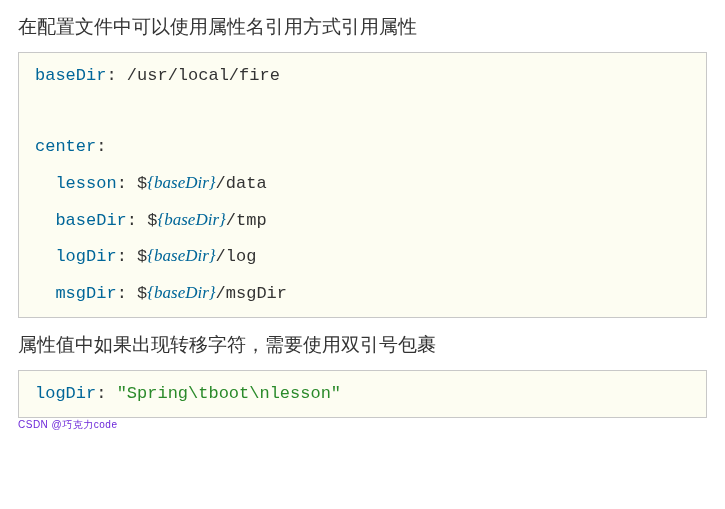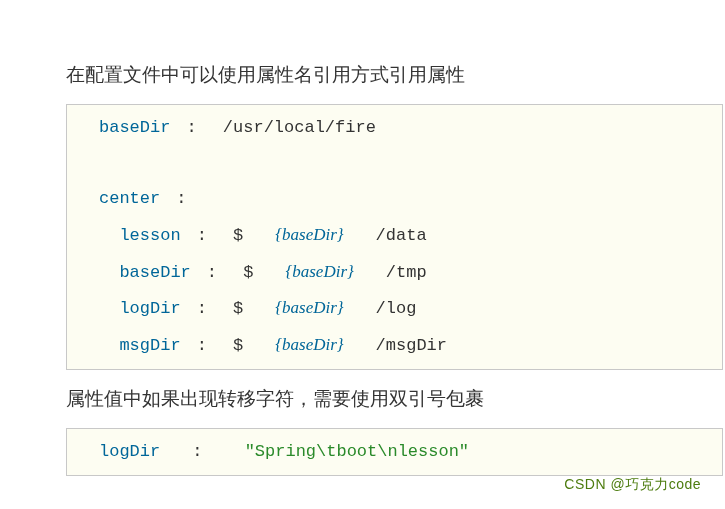--- a/index.html
+++ b/index.html
@@ -1,15 +1,15 @@
 <!DOCTYPE html>
 <html><head>
   <meta charset="utf-8">
   <style>
-    * { margin: 16px; padding: 0; box-sizing: border-box; }
+    * { margin: 0; padding: 0; box-sizing: border-box; }
     body {
       font-family: "Microsoft YaHei", "PingFang SC", sans-serif;
       background: #ffffff;
       padding: 14px 18px;
       width: 725px;
       color: #2b2b2b;
     }
     .desc {
       font-size: 19px;
       color: #333333;
@@ -25,23 +25,22 @@
       line-height: 2.1;
       color: #333333;
       margin-bottom: 14px;
       white-space: pre;
     }
     .kw { color: #006699; }
     .bind { color: #006699; font-style: italic; font-family: Liberation Serif, serif; }
     .str { color: #2a8a2a; }
     .watermark {
       position: relative;
-      text-align: right;
-      font-size: 14px;
-      color: #4d7c0f;
+      font-size: 10px;
+      color: #6d28d9;
       margin-top: -14px;
       padding-right: 22px;
       letter-spacing: 0.5px;
       font-family: sans-serif;
     }
   </style>
 </head>
 <body>
 
 <div class="desc">在配置文件中可以使用属性名引用方式引用属性</div>

